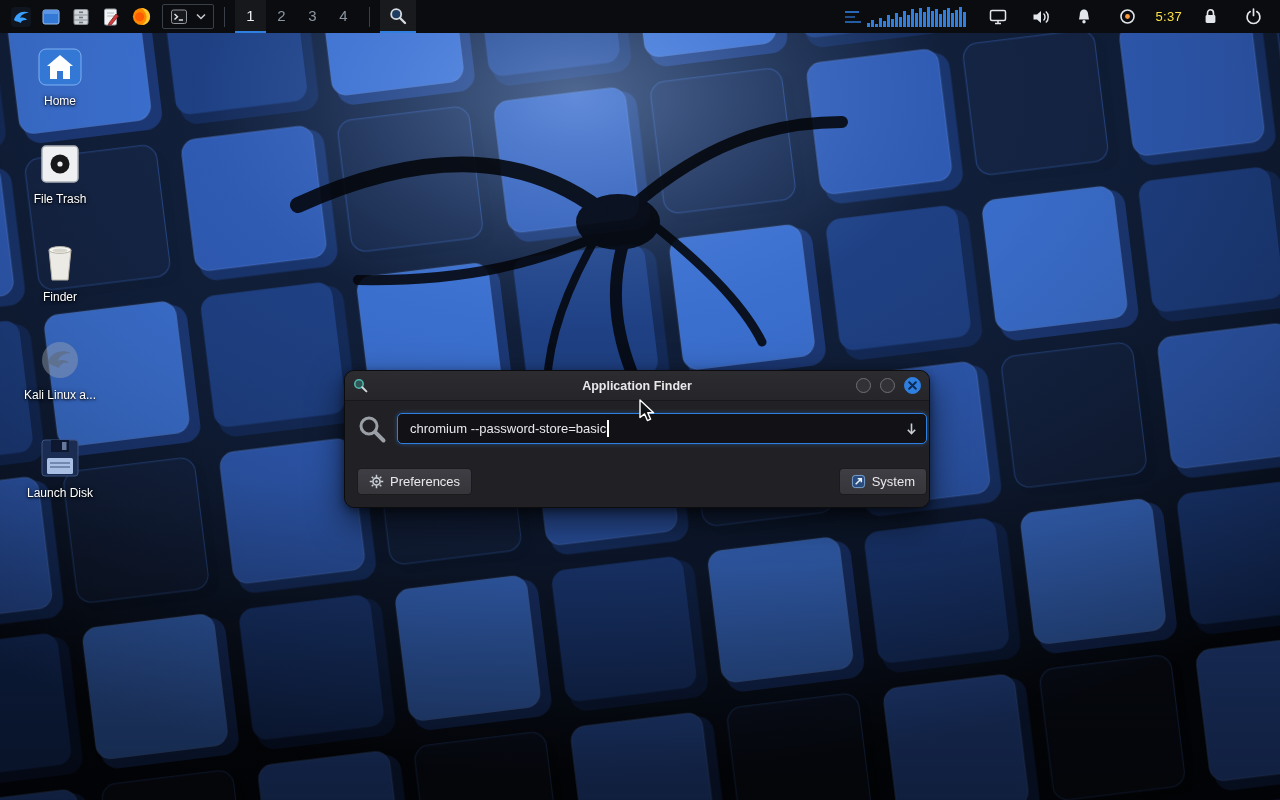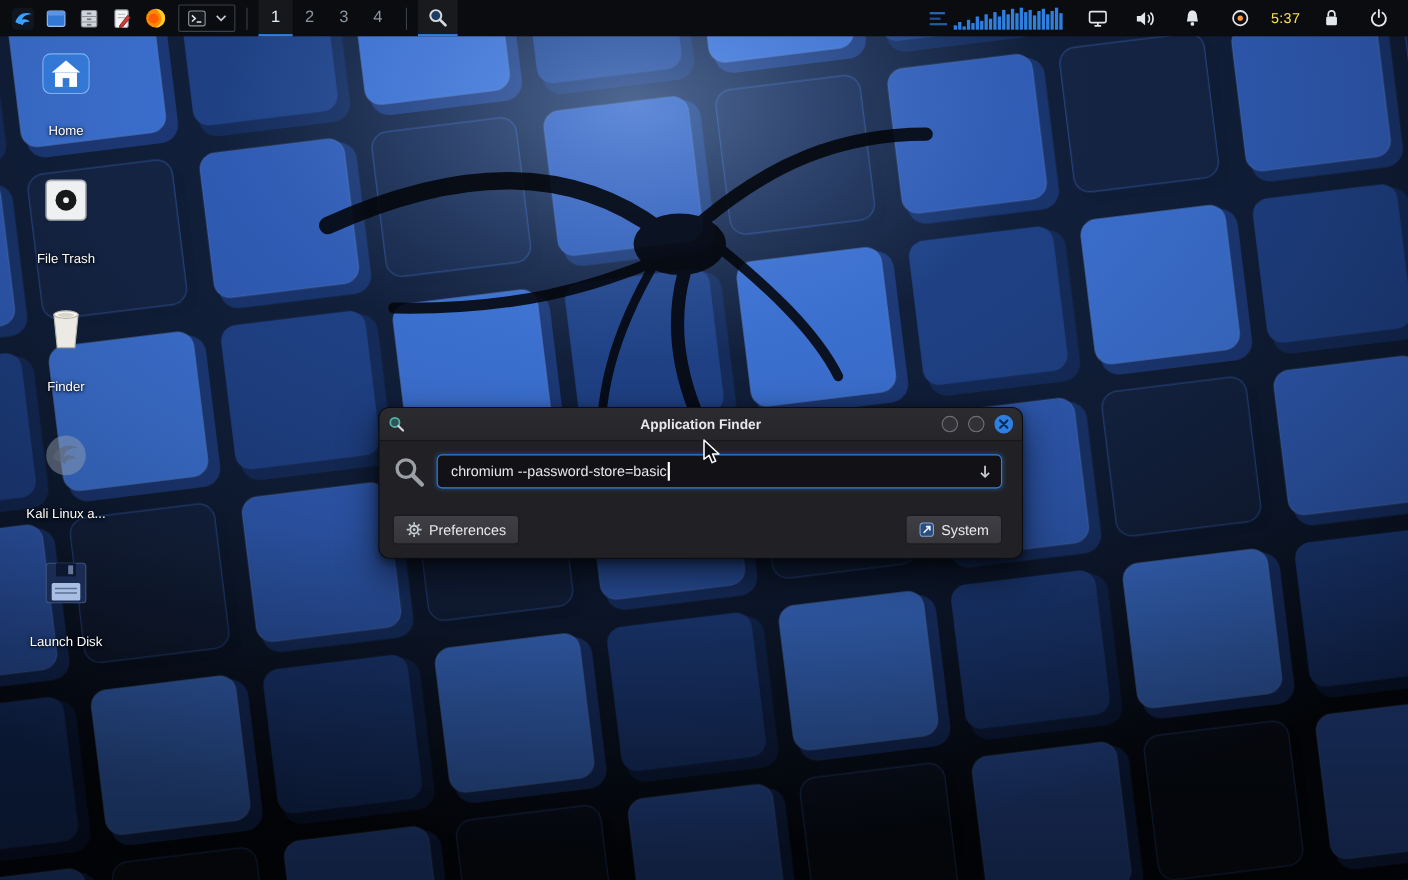--- a/index.html
+++ b/index.html
@@ -26,38 +26,38 @@
     font-family:"Liberation Sans",sans-serif; }
   .ws.active { color:#e9eef4; border-bottom-color:#2f7fe0; background:rgba(255,255,255,.05); }
   .task { background:rgba(255,255,255,.06); border:none; border-bottom:2px solid #2f7fe0;
     width:36px; height:33px; display:flex; align-items:center; justify-content:center; cursor:pointer; }
   .p-right { display:flex; align-items:center; gap:13px; padding-right:6px; }
   .clock { color:#fde047; font-size:13px; letter-spacing:.3px; cursor:default; }
 
   
   .desk-icons { position:absolute; left:14px; top:46px; width:92px;
     display:flex; flex-direction:column; gap:34px; z-index:5; }
-  .desk-item { display:flex; flex-direction:column; align-items:center; gap:24px; cursor:pointer; }
+  .desk-item { display:flex; flex-direction:column; align-items:center; gap:6px; cursor:pointer; }
   .desk-item .lbl { color:#ffffff; font-size:12px; white-space:nowrap;
     text-shadow:0 1px 2px rgba(0,0,0,.9), 0 0 4px rgba(0,0,0,.8); }
 
   
   .finder { position:absolute; left:344px; top:370px; width:586px; z-index:30;
     border-radius:10px; overflow:hidden; background:#212125;
     box-shadow:0 14px 34px rgba(0,0,0,.6), 0 3px 8px rgba(0,0,0,.45);
     border:1px solid #0c0c0e; }
   .titlebar { position:relative; height:30px; background:linear-gradient(#2b2b30,#26262a);
     display:flex; align-items:center; padding:0 8px; border-bottom:1px solid #18181b; }
   .titlebar .title { position:absolute; left:0; right:0; text-align:center;
     color:#e8e8ea; font-size:12.5px; font-weight:bold; pointer-events:none; }
   .controls { margin-left:auto; display:flex; align-items:center; gap:9px; z-index:2; }
   .wbtn { width:15px; height:15px; border-radius:50%; border:1.5px solid #6f6f75;
     background:#313136; cursor:pointer; padding:0; display:flex; align-items:center; justify-content:center; }
   .wbtn.close { background:#2f7fe0; border-color:#2f7fe0; width:17px; height:17px; }
-  .content { padding:12px 18px 12px 12px; background:#212125; }
+  .content { padding:12px 2px 12px 12px; background:#212125; }
   .row1 { display:flex; align-items:center; gap:10px; }
   .entry { flex:1; height:31px; background:#121216; border:1px solid #2f7fe0;
     border-radius:5px; display:flex; align-items:center; padding:0 8px 0 12px;
     box-shadow:0 0 4px rgba(47,127,224,.45); cursor:text; }
   .entry-text { color:#e6e8eb; font-size:13px; white-space:pre; }
   .caret { width:1.5px; height:17px; background:#ffffff; margin-left:1px; }
   .entry-spacer { flex:1; }
   .row2 { margin-top:24px; display:flex; justify-content:space-between; }
   .gbtn { height:27px; display:flex; align-items:center; gap:6px; padding:0 11px;
     background:linear-gradient(#3e3e44,#35353a); border:1px solid #1b1b1e; border-radius:4px;

